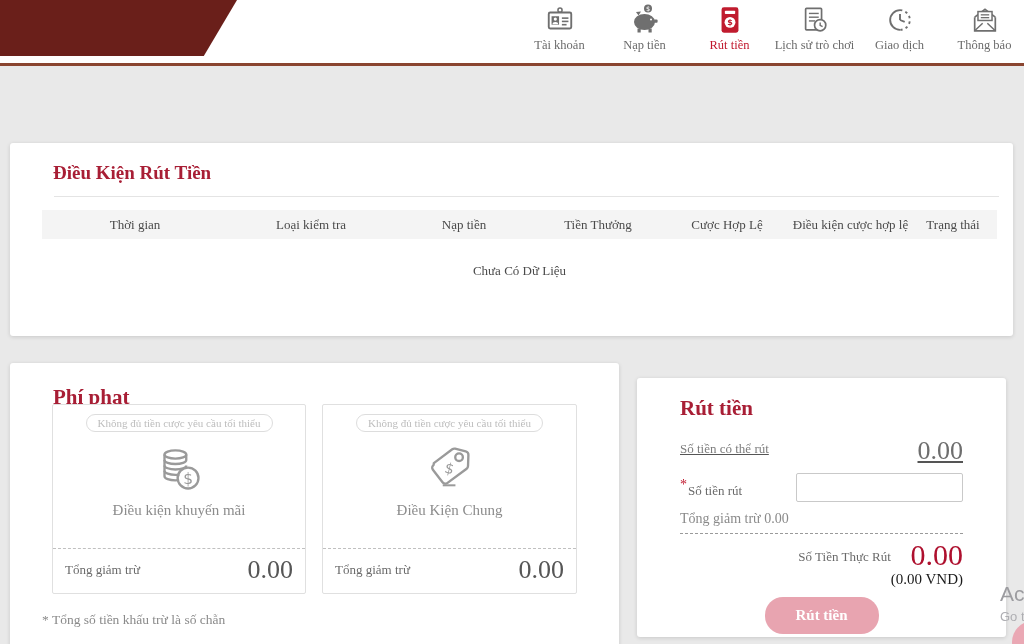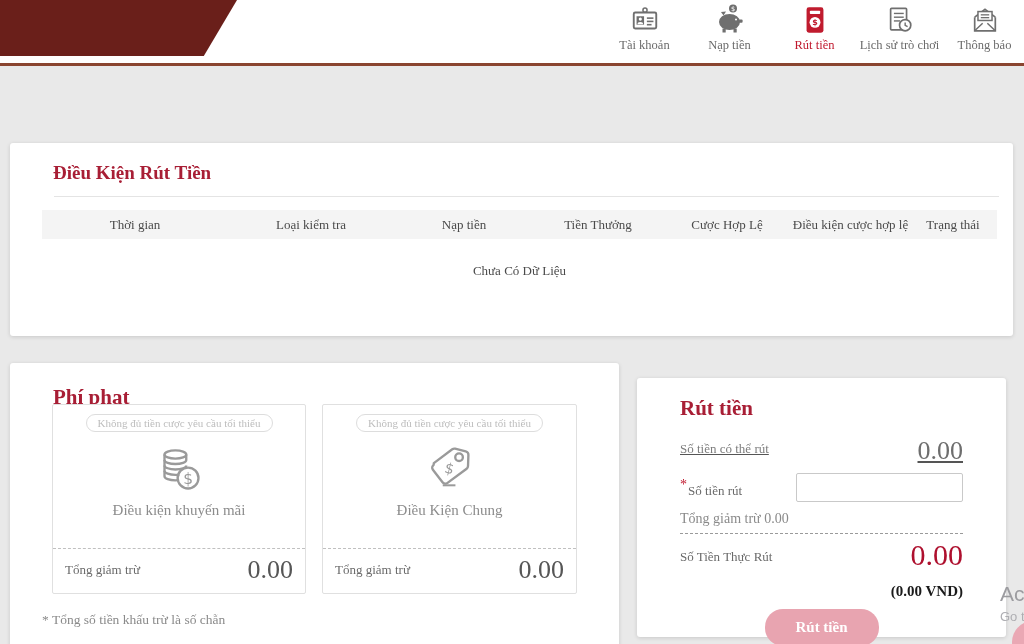--- a/index.html
+++ b/index.html
@@ -85,25 +85,25 @@
   .row-amount { margin-top:9px; display:flex; justify-content:space-between; align-items:center; }
   .row-amount .k { font-size:13px; color:#6a6a6a; }
   .req { color:#c0172c; font-size:14px; vertical-align:6px; margin-right:1px; }
   .amt-input {
     width:167px; height:29px; border:1px solid #c9c9c9; border-radius:2px;
     background:#fff; font-size:14px; padding:0 6px;
     font-family:"Liberation Serif", serif;
   }
   .deduct-note { margin-top:9px; text-align:left; font-size:14px; color:#8a8a8a; }
   .dash-rule { margin-top:6px; border-top:1px dashed #9a9a9a; }
-  .row-actual { margin-top:5px; display:flex; justify-content:space-between; }
+  .row-actual { margin-top:5px; display:flex; justify-content:flex-end; }
   .row-actual .k { font-size:13px; color:#6a6a6a; padding-top:10px; }
   .actual-stack { text-align:right; }
   .actual-stack .red { font-size:30px; color:#ae102e; line-height:1.05; }
-  .actual-stack .vnd { font-size:15px; font-weight:bold; color:#1a1a1a;margin-top:12px; }
+  .actual-stack .vnd { font-size:15px; font-weight:normal; color:#1a1a1a; }
   .submit-btn {
     display:block; margin:9px auto 0 auto; width:114px; height:37px;
     border:none; border-radius:18px; background:#e8a4b0; color:#fff;
     font-size:15px; font-weight:bold; font-family:"Liberation Serif", serif;
     cursor:pointer;
   }
   
   .watermark { position:absolute; left:1000px; top:582px; color:#9c9ca0; }
   .watermark .l1 { font-size:21px; font-family:"Liberation Sans", sans-serif; }
   .watermark .l2 { font-size:13px; color:#aeaeb2; font-family:"Liberation Sans", sans-serif; margin-top:3px; }
@@ -172,20 +172,30 @@
           <line x1="9.5" y1="9" x2="20" y2="9" stroke="#6f6f6f" stroke-width="1.5"></line>
           <line x1="9.5" y1="13" x2="20" y2="13" stroke="#6f6f6f" stroke-width="1.5"></line>
           <line x1="9.5" y1="17" x2="16" y2="17" stroke="#6f6f6f" stroke-width="1.5"></line>
           <circle cx="21.5" cy="21.5" r="6" fill="#fff" stroke="#6f6f6f" stroke-width="1.8"></circle>
           <path d="M21.5,18.6 v3 l2.6,1.4" fill="none" stroke="#6f6f6f" stroke-width="1.5"></path>
         </svg>
       </span>
       <span class="lbl">Lịch sử trò chơi</span>
     </div>
 
+    <div class="nav-item">
+      <span class="ico">
+        <svg width="30" height="30" viewBox="0 0 32 32">
+          <path d="M16,5.5 A10.5,10.5 0 1 0 16,26.5" fill="none" stroke="#6f6f6f" stroke-width="2"></path>
+          <path d="M16,5.5 A10.5,10.5 0 1 1 16,26.5" fill="none" stroke="#6f6f6f" stroke-width="2" stroke-dasharray="2.5 3.5"></path>
+          <path d="M16,16 L16,9.5 M16,16 L21,18" fill="none" stroke="#6f6f6f" stroke-width="2"></path>
+        </svg>
+      </span>
+      <span class="lbl">Giao dịch</span>
+    </div>
 
     <div class="nav-item">
       <span class="ico">
         <svg width="30" height="30" viewBox="0 0 32 32">
           <path d="M5,13 L16,4.5 L27,13" fill="none" stroke="#6f6f6f" stroke-width="1.8"></path>
           <rect x="8.5" y="7" width="15" height="9.5" fill="#fff" stroke="#6f6f6f" stroke-width="1.6"></rect>
           <line x1="11.5" y1="10.5" x2="20.5" y2="10.5" stroke="#6f6f6f" stroke-width="1.4"></line>
           <line x1="11.5" y1="13.5" x2="20.5" y2="13.5" stroke="#6f6f6f" stroke-width="1.4"></line>
           <path d="M5,13 V27.5 H27 V13" fill="none" stroke="#6f6f6f" stroke-width="1.8"></path>
           <path d="M5,27.5 L13.5,19.5 M27,27.5 L18.5,19.5" fill="none" stroke="#6f6f6f" stroke-width="1.6"></path>

